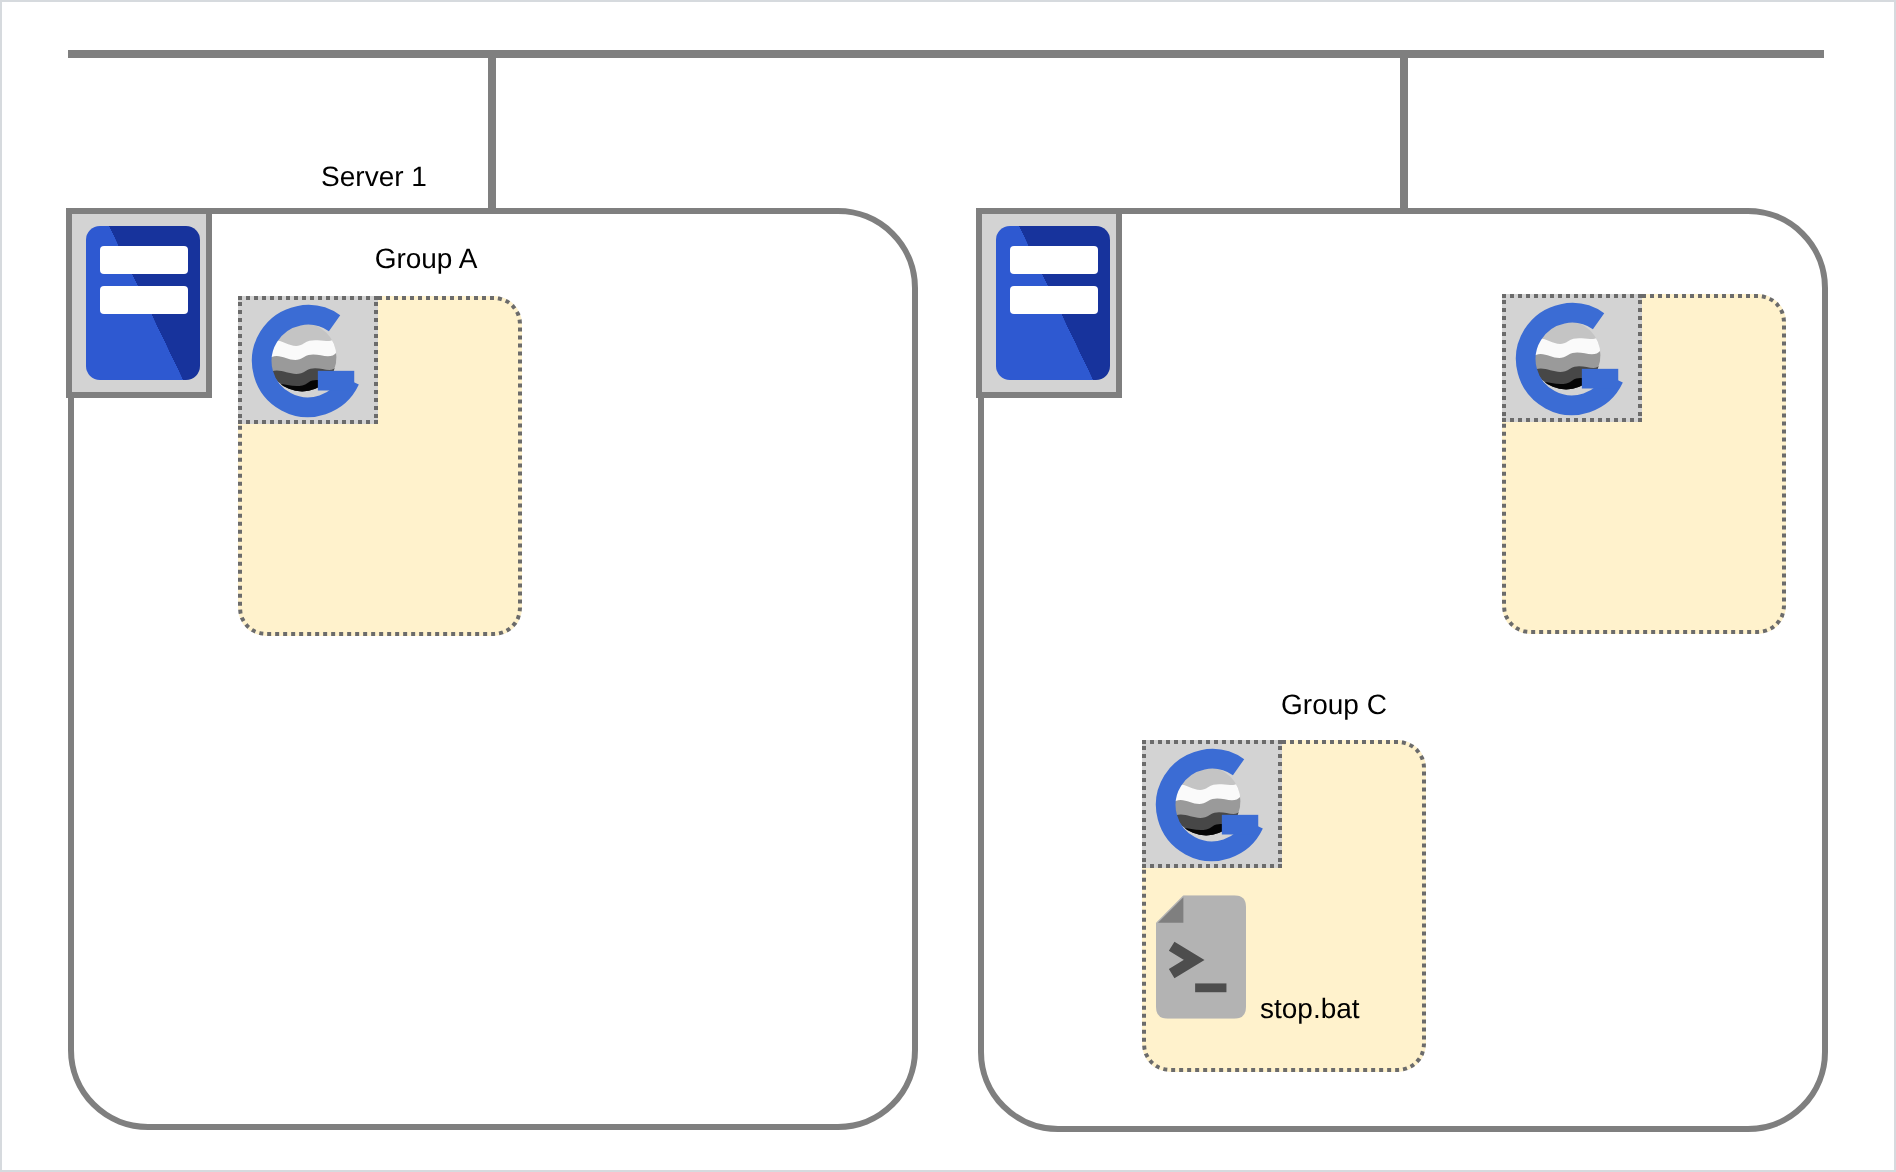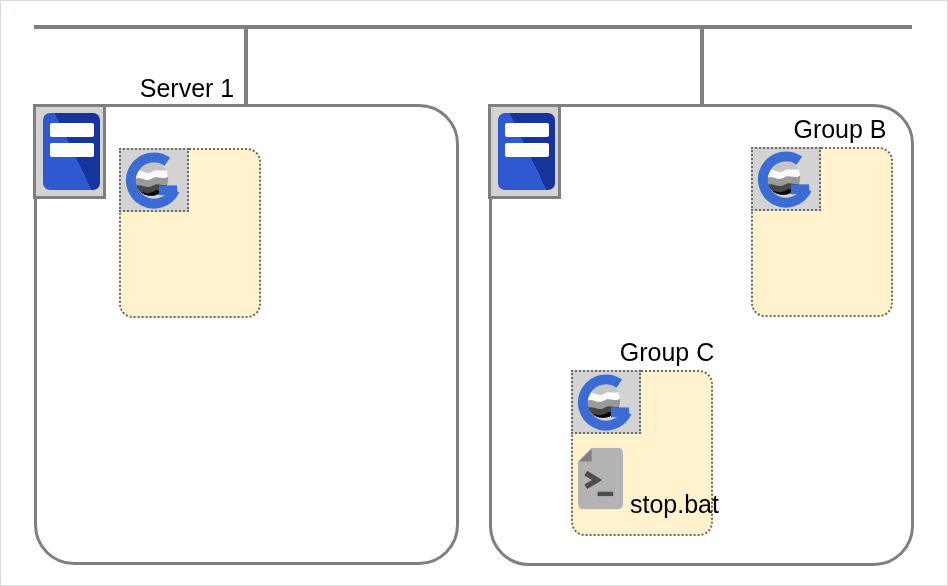--- a/index.html
+++ b/index.html
@@ -14,21 +14,21 @@
     border:3px solid #7f7f7f;border-radius:40px;background:#ffffff;
     box-sizing:border-box;
   }
   .group-box{
     background:#fff2cc;border:2px dotted #6b6b6b;border-radius:14px;
     box-sizing:border-box;
   }
   .tile{background:#d3d3d3;box-sizing:border-box;display:flex;align-items:center;justify-content:center;}
   .tile-solid{border:3px solid #7f7f7f;}
   .tile-dotted{border:2px dotted #6b6b6b;}
-  .lbl{font-size:25px;line-height:22px;white-space:nowrap;}
+  .lbl{font-size:14px;line-height:22px;white-space:nowrap;}
   .lbl-c{width:140px;text-align:center;}
   svg{display:block;}
 </style>
 </head>
 <body>
 
 <svg width="0" height="0" style="position:absolute" aria-hidden="true">
   <defs>
     <linearGradient id="srvgrad" x1="0" y1="0.85" x2="1" y2="0.2">
       <stop offset="0.53" stop-color="#2e59d1"></stop>
@@ -77,28 +77,28 @@
       </svg>
   </div>
 
   <div class="abs server-box" style="left:488px;top:103px;width:425px;height:462px;"></div>
   <div class="abs tile tile-solid" style="left:487px;top:103px;width:73px;height:95px;">
     <svg width="67" height="89">
         <use href="#server-sym"></use>
       </svg>
   </div>
 
+  <div class="abs lbl lbl-c" style="left:142px;top:117px;">Group A</div>
   <div class="abs group-box" style="left:118px;top:147px;width:142px;height:170px;"></div>
   <div class="abs tile tile-dotted" style="left:118px;top:147px;width:70px;height:64px;">
     <svg width="65" height="59">
         <use href="#glogo-sym"></use>
       </svg>
   </div>
 
-  <div class="abs lbl lbl-c" style="left:769px;top:117px;">Group B</div>
   <div class="abs group-box" style="left:750px;top:146px;width:142px;height:170px;"></div>
   <div class="abs tile tile-dotted" style="left:750px;top:146px;width:70px;height:64px;">
     <svg width="65" height="59">
         <use href="#glogo-sym"></use>
       </svg>
   </div>
 
   <div class="abs lbl lbl-c" style="left:596px;top:340px;">Group C</div>
   <div class="abs group-box" style="left:570px;top:369px;width:142px;height:166px;"></div>
   <div class="abs tile tile-dotted" style="left:570px;top:369px;width:70px;height:64px;">

